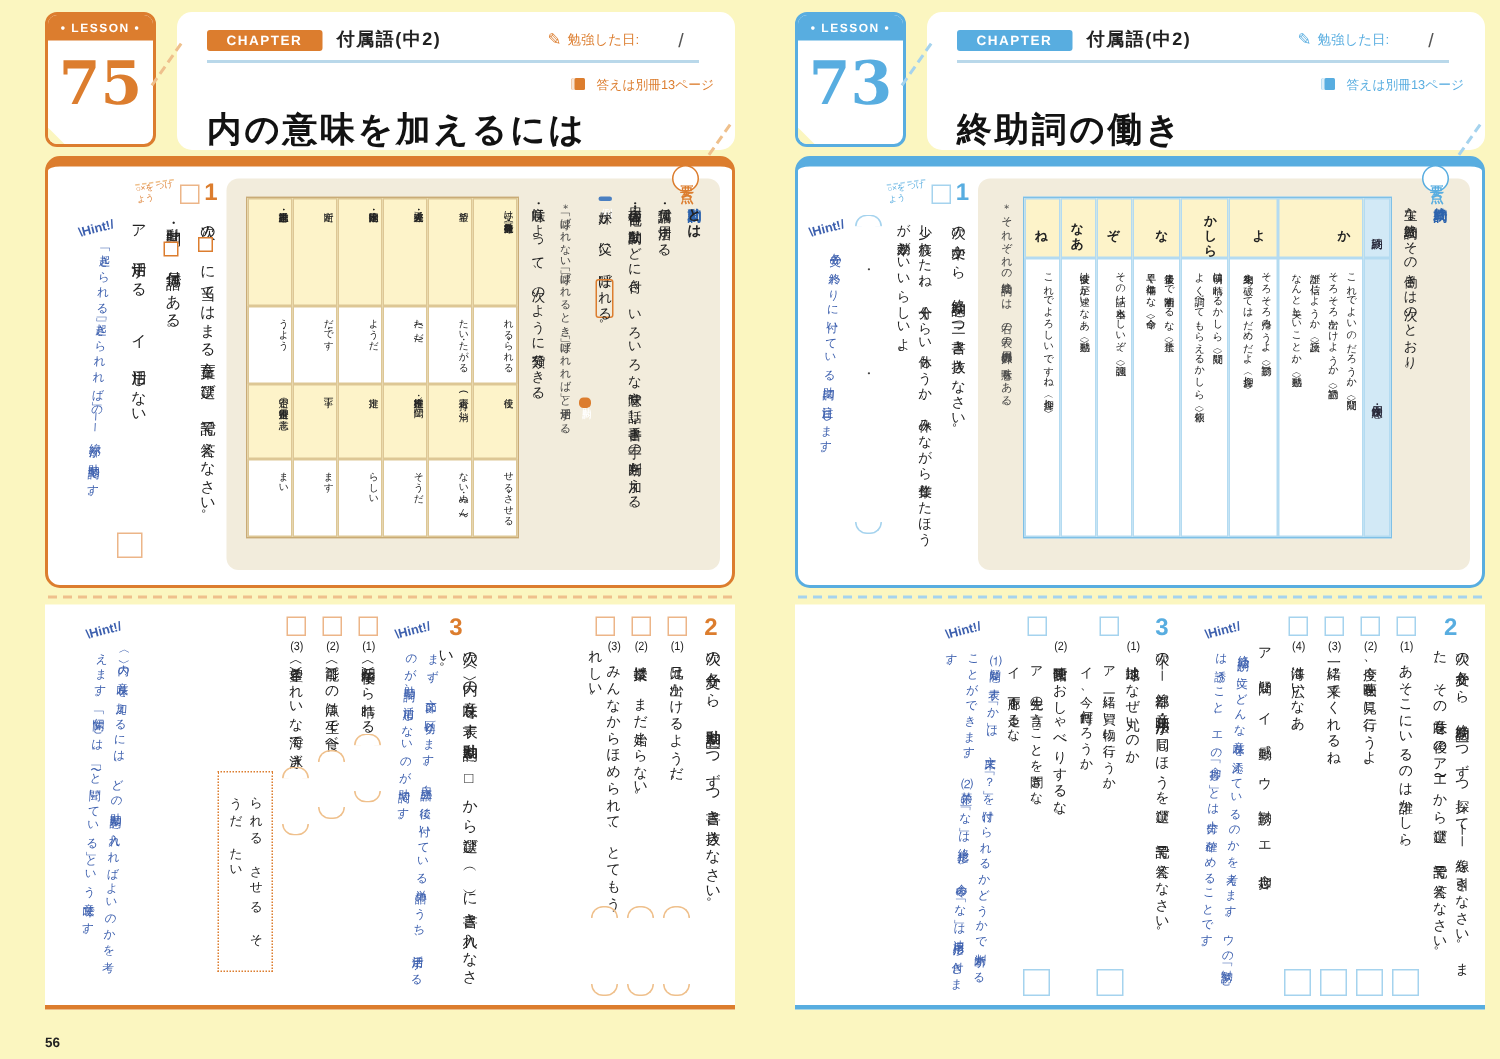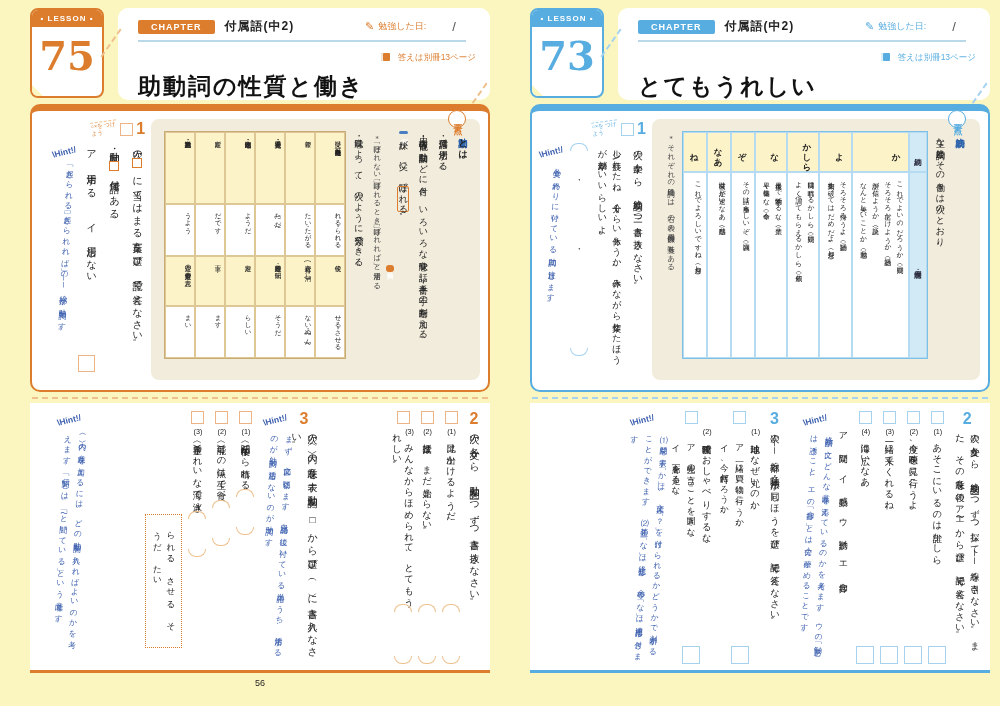--- a/index.html
+++ b/index.html
@@ -28,21 +28,21 @@
   .ansnote { color:var(--th); font-size:8.5px; }
   .ptitle { font-size:23px; font-weight:bold; color:#121212; margin-top:7px; letter-spacing:2px; }
   .dash { position:absolute; width:34px; border-top:2px dashed var(--thl); }
   .dash.d1 { left:-24px; top:34px; transform:rotate(-55deg); }
   .dash.d2 { right:-4px; bottom:2px; transform:rotate(-55deg); }
 
   
   .panel-top { margin-top:4px; height:288px; background:#fff; border:2px solid var(--th); border-top-width:7px; border-radius:10px; display:flex; padding:8px 8px 10px 8px; position:relative; }
   .divider { border-top:2px dashed var(--thl); margin:5px 2px 4px; }
   .panel-bottom { height:270px; background:#fff; border-bottom:3px solid var(--th); display:flex; flex-direction:row-reverse; padding:8px 8px 6px; gap:4px; position:relative; }
-  .pgnum { position:absolute; bottom:12px; width:100%; text-align:center; font-size:9px; color:#222; }
+  .pgnum { position:absolute; bottom:0; width:100%; font-size:9px; color:#222;font-weight:bold; }
 
   
   .vtext { writing-mode:vertical-rl; text-orientation:mixed; font-size:10px; line-height:1.6; letter-spacing:1px; color:#222; }
   .vcol { display:flex; flex-direction:column; align-items:center; height:100%; }
   .qblock { display:flex; flex-direction:row-reverse; gap:6px; height:100%; }
   .qnum { color:var(--th); font-weight:bold; font-size:16px; line-height:1; }
   .chk { width:13px; height:13px; border:1.5px solid var(--chk); background:#fff; flex-shrink:0; }
   .asq { width:18px; height:18px; border:1.5px solid var(--chk); background:#fff; }
   .tcy { text-combine-upright:all; font-size:8px; margin-bottom:2px; }
   .itemtext { font-size:9.3px; line-height:1.3; letter-spacing:.5px; margin-top:3px; }
@@ -119,21 +119,21 @@
         <span class="study">
           <span class="pencil">✎</span>
           <span>勉強した日:</span>
           <span class="slash">/</span>
         </span>
       </div>
       <div class="hrow2">
         <span class="bkicon"></span>
         <span class="ansnote">答えは別冊13ページ</span>
       </div>
-      <div class="ptitle">助動詞の性質と働き</div>
+      <div class="ptitle">内の意味を加えるには</div>
     </div>
   </div>
 
   <div class="panel-top">
     <div class="q1zone">
       <div class="qhead">
         <span class="stamp">○×を つけよう</span>
         <span class="chk"></span>
         <span class="qnum">1</span>
       </div>
@@ -294,21 +294,21 @@
         <span class="study">
           <span class="pencil">✎</span>
           <span>勉強した日:</span>
           <span class="slash">/</span>
         </span>
       </div>
       <div class="hrow2">
         <span class="bkicon"></span>
         <span class="ansnote">答えは別冊13ページ</span>
       </div>
-      <div class="ptitle">とてもうれしい</div>
+      <div class="ptitle">終助詞の働き</div>
     </div>
   </div>
 
   <div class="panel-top">
     <div class="q1zone">
       <div class="qhead">
         <span class="stamp">○×を つけよう</span>
         <span class="chk"></span>
         <span class="qnum">1</span>
       </div>

